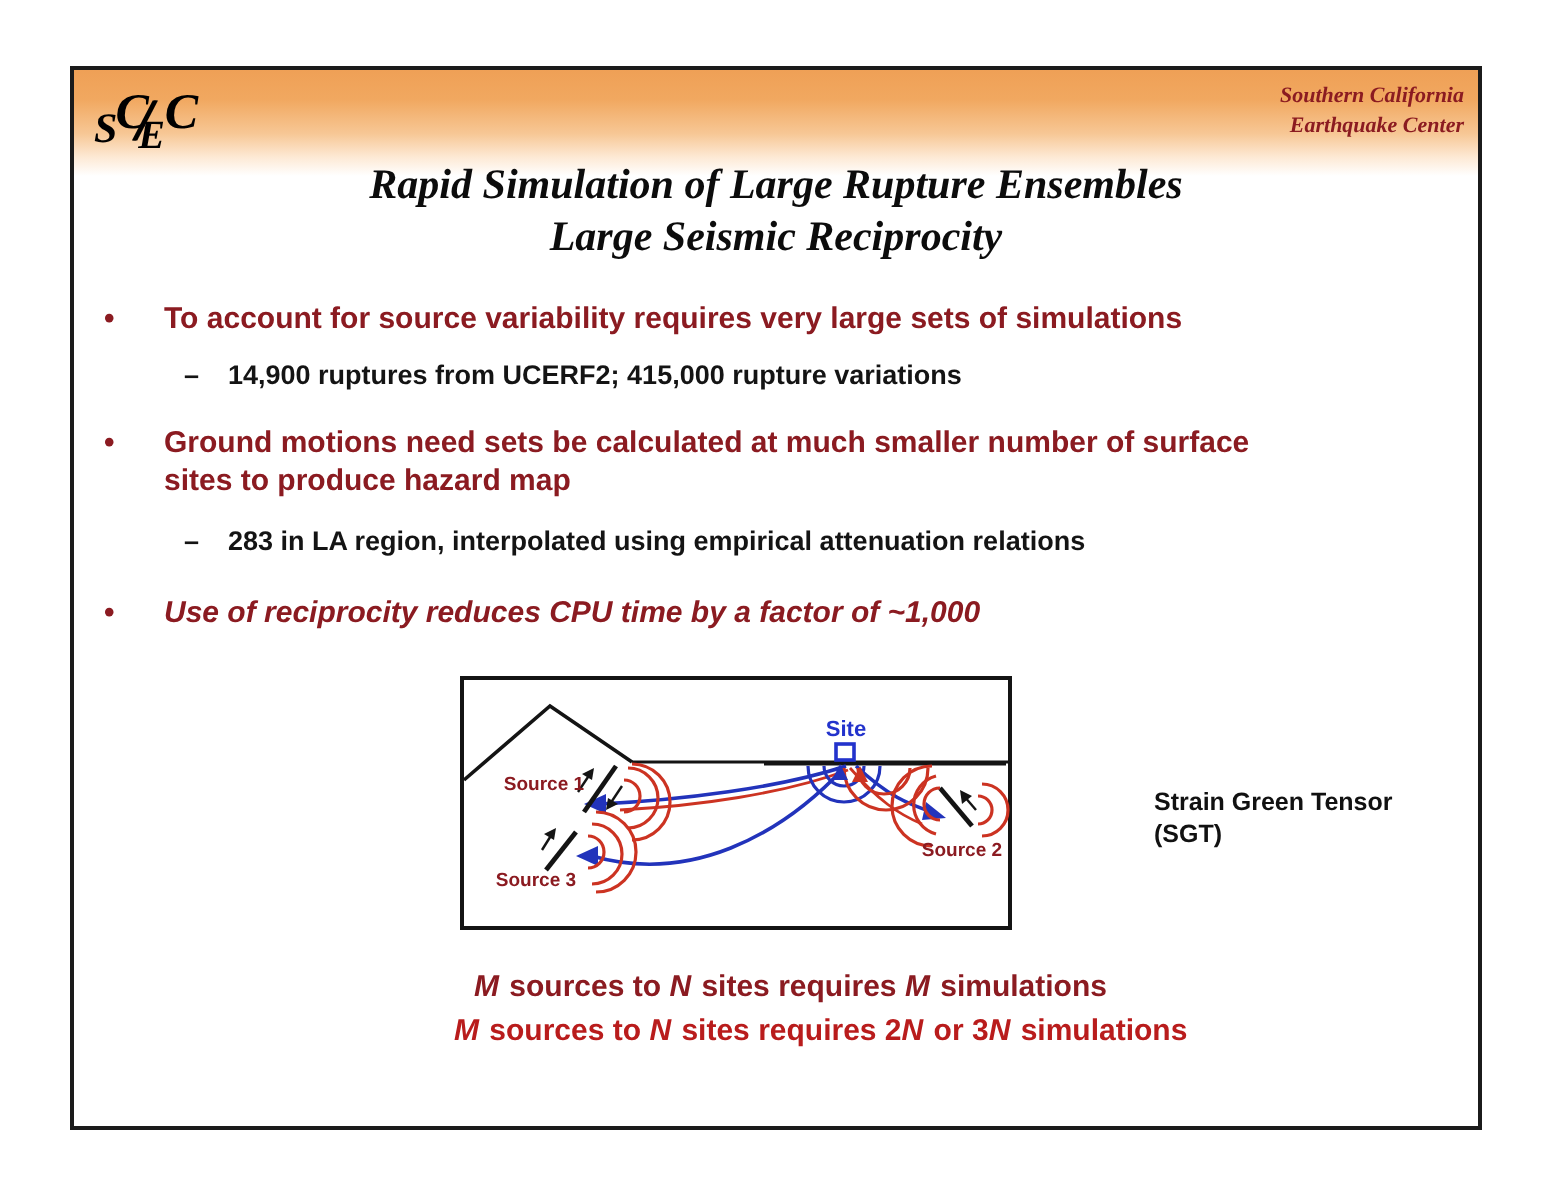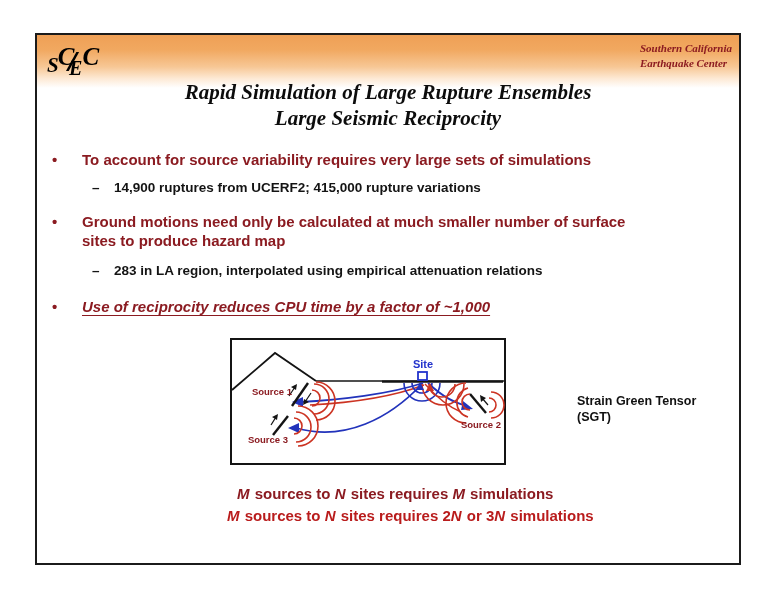--- a/index.html
+++ b/index.html
@@ -21,21 +21,21 @@
     font-family:"Liberation Serif",serif;font-weight:bold;font-style:italic;
     letter-spacing:0;white-space:nowrap;
   }
   .lg-s{font-size:21px;vertical-align:-3px;}
   .lg-c1{font-size:25px;vertical-align:4px;margin-left:-1px;}
   .lg-sl{font-size:30px;margin-left:-6px;vertical-align:-2px;font-weight:bold;}
   .lg-sl2{margin-left:-9px;}
   .lg-e{font-size:20px;vertical-align:-6px;margin-left:-7px;}
   .lg-c2{font-size:25px;vertical-align:4px;margin-left:0px;}
   .org{
-    position:absolute;top:6px;right:7px;
+    position:absolute;top:6px;right:7px;text-align:right;
     font-family:"Liberation Serif",serif;font-weight:bold;font-style:italic;
     font-size:11px;line-height:1.35;color:#8b1b21;
   }
   .title{
     position:absolute;top:45px;left:0;width:100%;text-align:center;
     font-family:"Liberation Serif",serif;font-weight:bold;font-style:italic;
     font-size:21px;line-height:1.22;color:#0c0c0c;
   }
   .bullet{
     position:absolute;left:15px;right:14px;display:flex;
@@ -43,21 +43,21 @@
   }
   .bullet .mk{width:30px;flex:none;}
   .sub{
     position:absolute;left:55px;right:14px;display:flex;
     color:#141414;font-weight:bold;font-size:13.5px;line-height:17px;
   }
   .sub .mk{width:22px;flex:none;}
   .b1{top:115px;} .s1{top:144px;}
   .b2{top:177px;} .s2{top:227px;}
   .b3{top:262px;}
-  .b3 .txt{font-style:italic;text-decoration:underline;text-underline-offset:3px;}
+  .b3 .txt{font-style:italic;text-underline-offset:3px;}
   .diagram{position:absolute;left:193px;top:303px;width:276px;height:127px;}
   .caption{
     position:absolute;left:540px;top:358px;
     font-size:12.5px;font-weight:bold;color:#111;line-height:1.3;
   }
   .eq{position:absolute;left:190px;font-size:15px;font-weight:bold;white-space:nowrap;}
   .eq .it{font-style:italic;padding-right:1px;}
   .eq1{top:450px;color:#8b1b21;margin-left:10px;}
   .eq2{top:472px;color:#b91c1c;}
   .svgtxt{font-family:"Liberation Sans",sans-serif;font-weight:bold;}
@@ -90,21 +90,21 @@
     </span>
   </div>
   <div class="sub s1">
     <span class="mk">–</span>
     <span class="txt">14,900 ruptures from UCERF2; 415,000 rupture variations</span>
   </div>
 
   <div class="bullet b2">
     <span class="mk">•</span>
     <span class="txt">
-      <div>Ground motions need only be calculated at much smaller number of surface</div>
+      <div>Ground motions need sets be calculated at much smaller number of surface</div>
       <div>sites to produce hazard map</div>
     </span>
   </div>
   <div class="sub s2">
     <span class="mk">–</span>
     <span class="txt">283 in LA region, interpolated using empirical attenuation relations</span>
   </div>
 
   <div class="bullet b3">
     <span class="mk">•</span>

